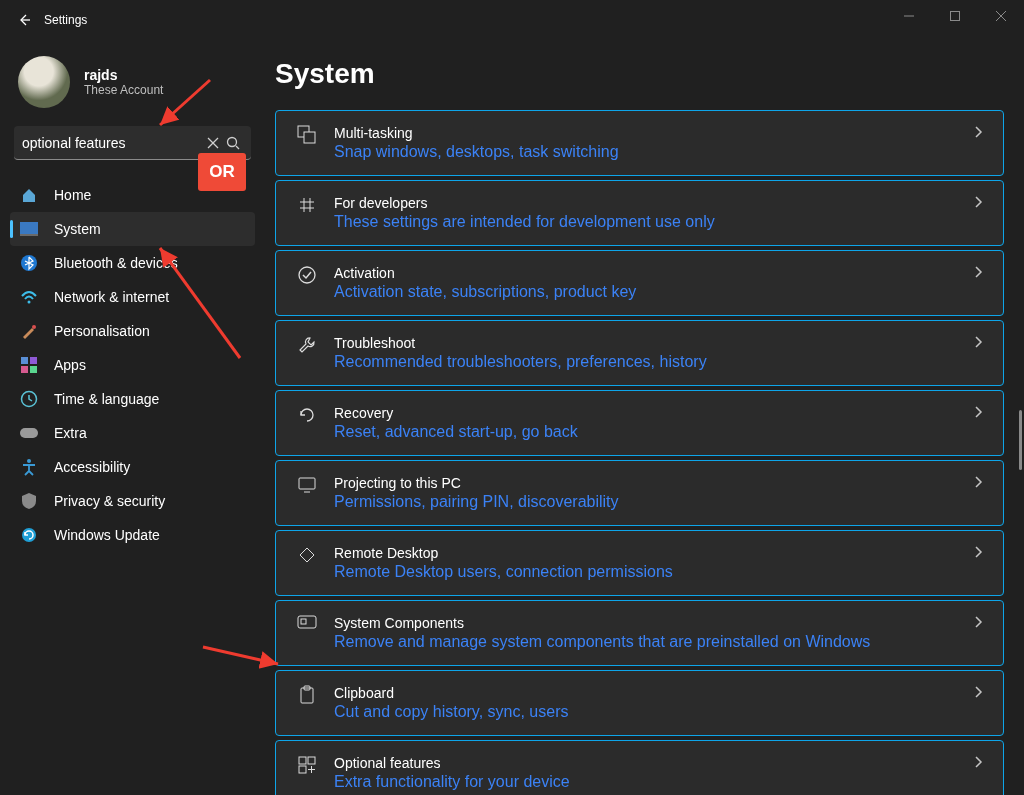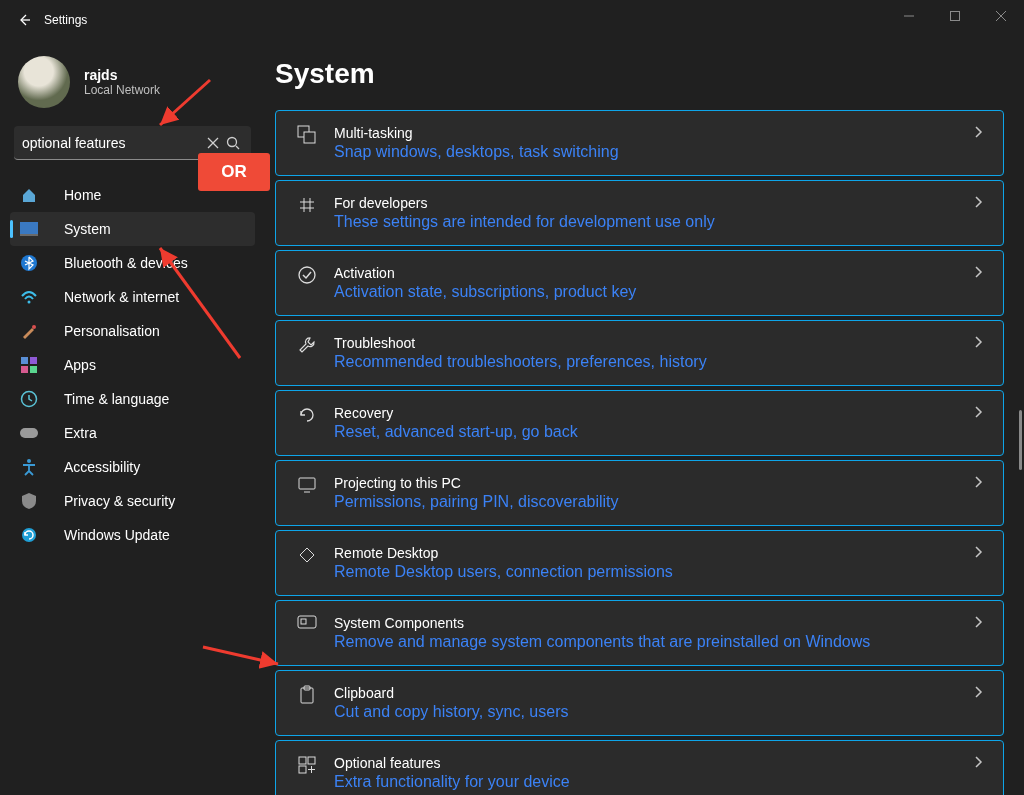--- a/index.html
+++ b/index.html
@@ -94,21 +94,20 @@
   }
   .nav-item {
     height: 34px;
     display: flex;
     align-items: center;
     padding: 0 8px;
     border-radius: 4px;
     cursor: pointer;
     position: relative;
     margin-bottom: 0px;
-    gap: 10px;
   }
   .nav-item.selected {
     background: #2d2d2d;
   }
   .nav-item.selected::before {
     content: "";
     position: absolute;
     left: 0; top: 8px; bottom: 8px;
     width: 3px;
     background: #4cc2ff;
@@ -148,21 +147,21 @@
     flex-shrink: 0;
     margin-right: 12px;
   }
   .card .txt { flex: 1; }
   .card .ctitle { font-size: 14px; }
   .card .cdesc { font-size: 16px; color: #3b82f6; margin-top: 2px; }
   .card .chev { color: #c6c6c6; }
   .or-badge {
     position: absolute;
     left: 198px; top: 153px;
-    width: 72px; height: 38px;
+    width: 48px; height: 38px;
     background: #ef4a37;
     color: #fff;
     font-size: 17px;
     font-weight: 600;
     display: flex; align-items: center; justify-content: center;
     border-radius: 3px;
   }
   .arrow {
     position: absolute;
     pointer-events: none;
@@ -207,21 +206,21 @@
       </div>
   </div>
 </div>
 
 <div class="body">
   <div class="sidebar">
     <div class="profile">
       <div class="avatar"></div>
       <div>
         <div class="name">rajds</div>
-        <div class="sub">Local Network</div>
+        <div class="sub">These Account</div>
       </div>
     </div>
     <div class="search">
       <input value="optional features" style="">
       <div class="icon-btn">
           <svg width="12" height="12">
             <line x1="1" y1="1" x2="11" y2="11" stroke="#cfcfcf" stroke-width="1.3"></line>
             <line x1="11" y1="1" x2="1" y2="11" stroke="#cfcfcf" stroke-width="1.3"></line>
           </svg>
         </div>

